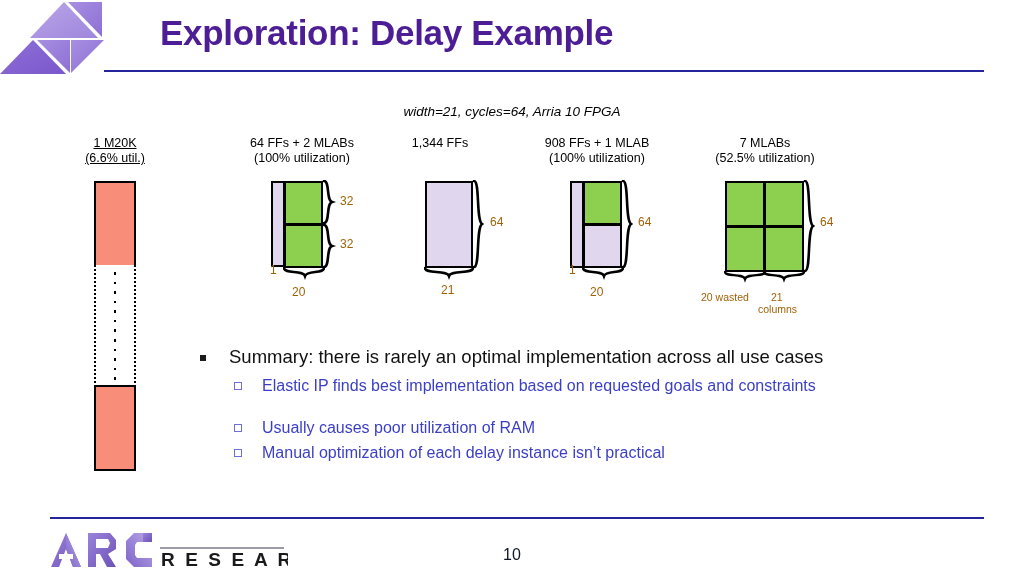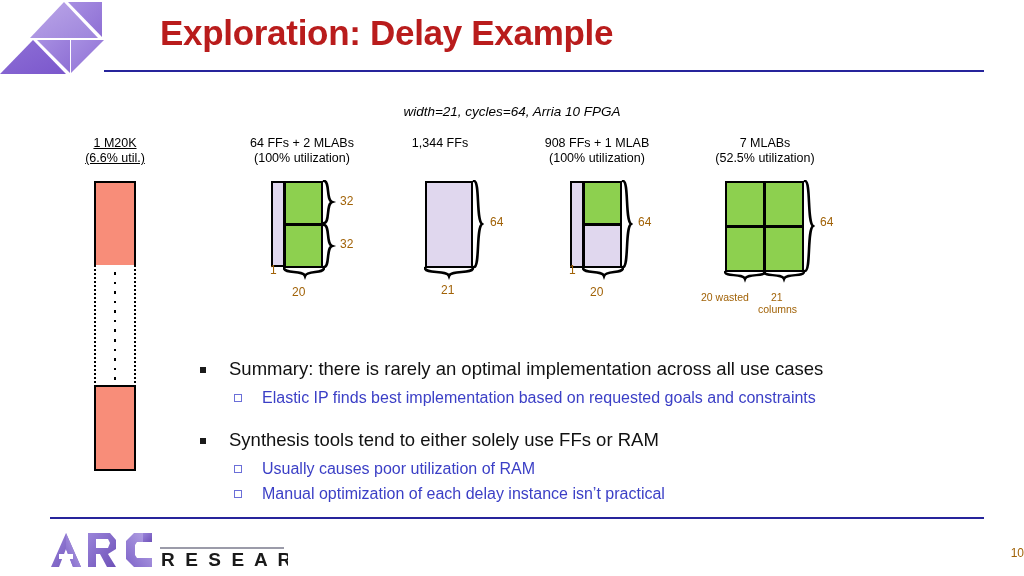--- a/index.html
+++ b/index.html
@@ -8,21 +8,21 @@
     width:1024px; height:576px; position:relative;
     background:#ffffff;
     font-family:"Liberation Sans", sans-serif;
     overflow:hidden;
   }
 
   
   #header-logo { position:absolute; left:0; top:0; width:150px; height:78px; }
   #slide-title {
     position:absolute; left:160px; top:13px; width:700px;
-    font-size:35px; font-weight:bold; color:#b91c1c;
+    font-size:35px; font-weight:bold; color:#4c1d95;
     letter-spacing:-0.3px; white-space:nowrap;
   }
   #title-rule {
     position:absolute; left:104px; top:70px; width:880px; height:2px;
     background:#26249B;
   }
 
   
   #subtitle {
     position:absolute; left:0; top:104px; width:1024px; text-align:center;
@@ -52,21 +52,21 @@
   .vdots i { display:block; width:2.5px; height:2.5px; background:#000; }
 
   .dimlabel {
     position:absolute; font-size:12px; color:#a16207;
     white-space:nowrap;
   }
   .dimlabel.small { font-size:10.5px; }
   .brace { position:absolute; }
 
   
-  #bullets { position:absolute; left:196px; top:344px; width:800px;margin-top:12px; }
+  #bullets { position:absolute; left:196px; top:344px; width:800px; }
   .b1 {
     position:relative; font-size:18.5px; color:#111; padding-left:33px;
     margin-bottom:3px; line-height:26px; white-space:nowrap;
   }
   .b1::before {
     content:""; position:absolute; left:4px; top:11px;
     width:6px; height:6px; background:#1b1b1b;
   }
   .b2 {
     position:relative; font-size:16px; color:#3B3FC6; padding-left:66px;
@@ -78,22 +78,22 @@
   }
   .gap { height:17px; }
 
   
   #footer-rule {
     position:absolute; left:50px; top:517px; width:934px; height:2px;
     background:#26249B;
   }
   #footer-logo { position:absolute; left:48px; top:527px; width:240px; height:44px; }
   #page-number {
-    position:absolute; left:0; top:546px; width:1024px; text-align:right;
-    font-size:12px; color:#a16207;
+    position:absolute; left:0; top:546px; width:1024px; text-align:center;
+    font-size:16px; color:#0f172a;
   }
 </style>
 </head>
 <body>
 
 <div id="header-logo">
   <svg width="150" height="78" viewBox="0 0 150 78">
     <defs>
       <linearGradient id="gA" x1="0" y1="0" x2="1" y2="1">
         <stop offset="0" stop-color="#BBA6E8"></stop>
@@ -253,21 +253,20 @@
   </div>
   <div class="dimlabel small" style="left:701px; top:291px;">20 wasted</div>
   <div class="dimlabel small" style="left:717px; top:303px;margin-left:41px;">columns</div>
   <div class="dimlabel small" style="left:771px; top:291px;">21</div>
 </div>
 
 <div id="bullets">
   <div class="b1">Summary: there is rarely an optimal implementation across all use cases</div>
   <div class="b2">Elastic IP finds best implementation based on requested goals and constraints</div>
   <div class="gap"></div>
-  <div class="b1">Synthesis tools tend to either solely use FFs or RAM</div>
   <div class="b2">Usually causes poor utilization of RAM</div>
   <div class="b2">Manual optimization of each delay instance isn’t practical</div>
 </div>
 
 <div id="footer-rule"></div>
 
 <div id="footer-logo">
   <svg width="240" height="44" viewBox="0 0 240 44">
     <defs>
       <linearGradient id="fg1" x1="0" y1="0" x2="1" y2="1">

